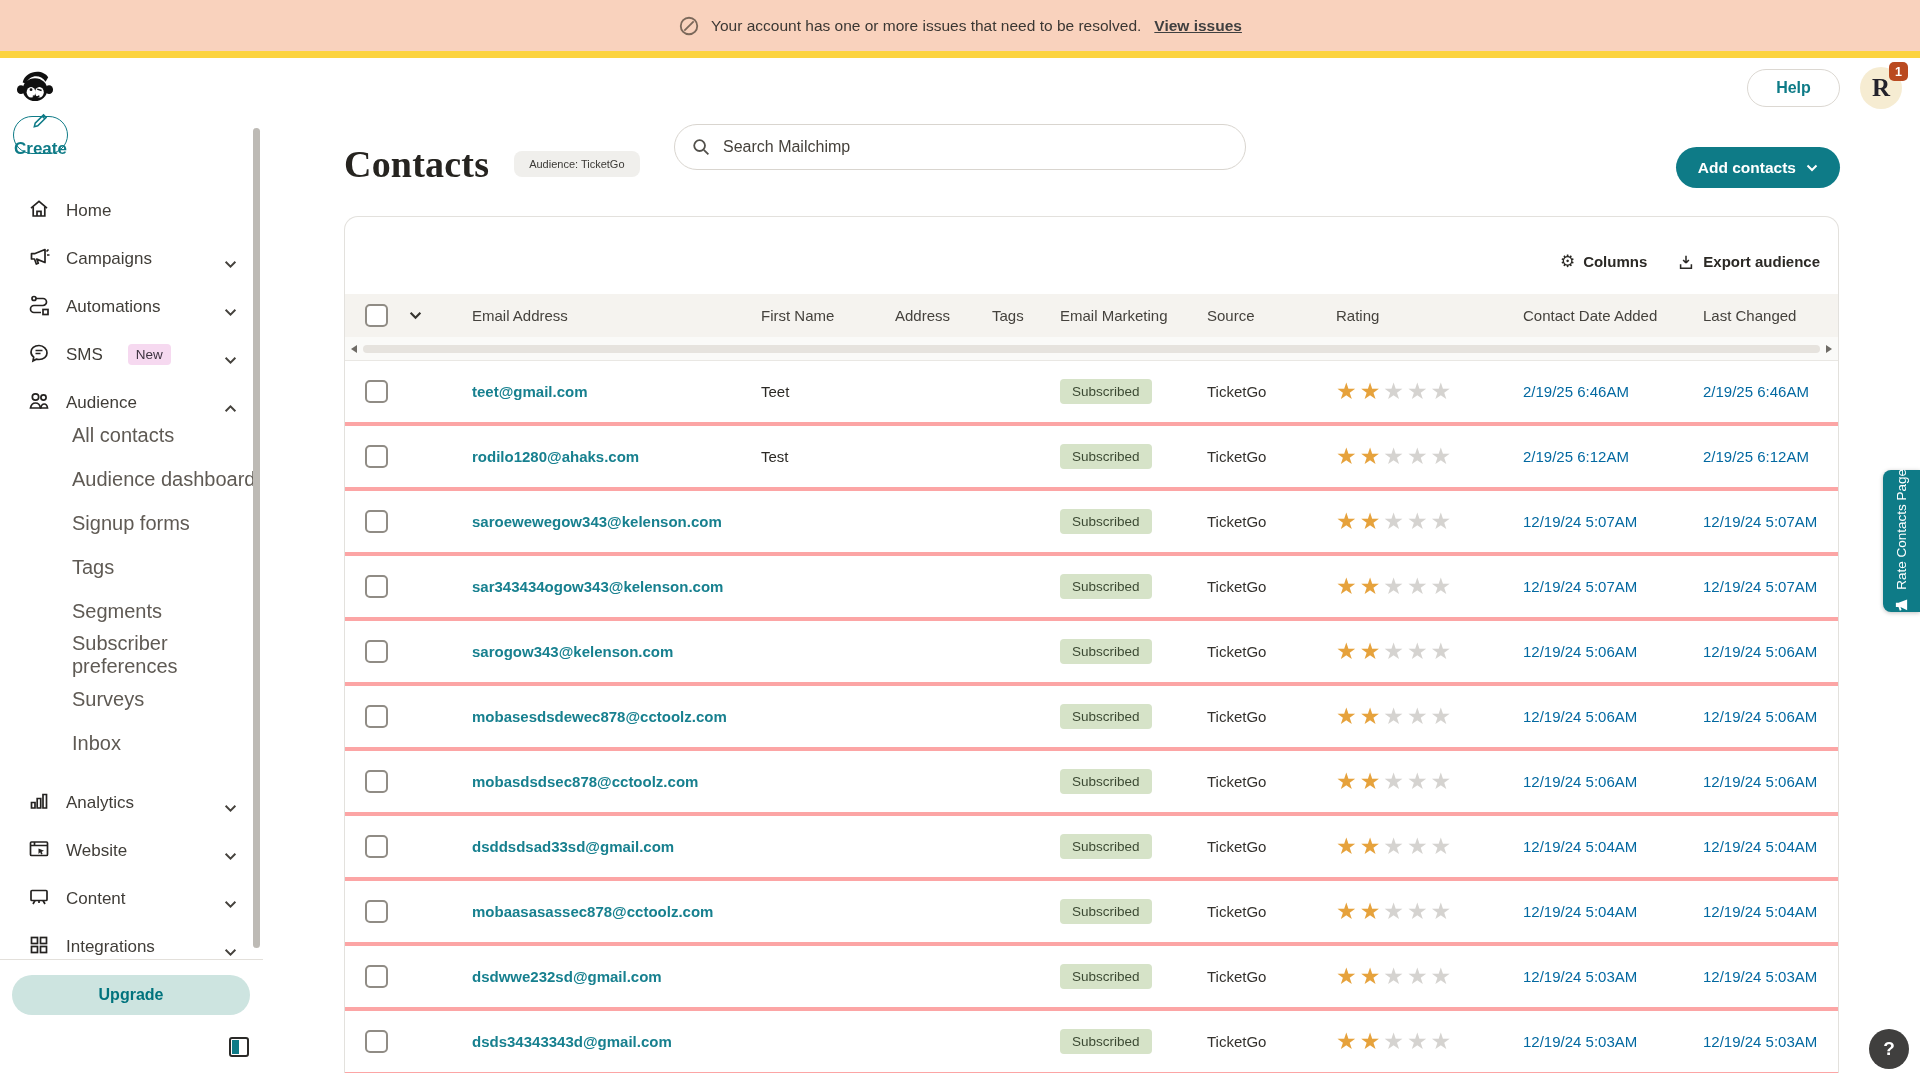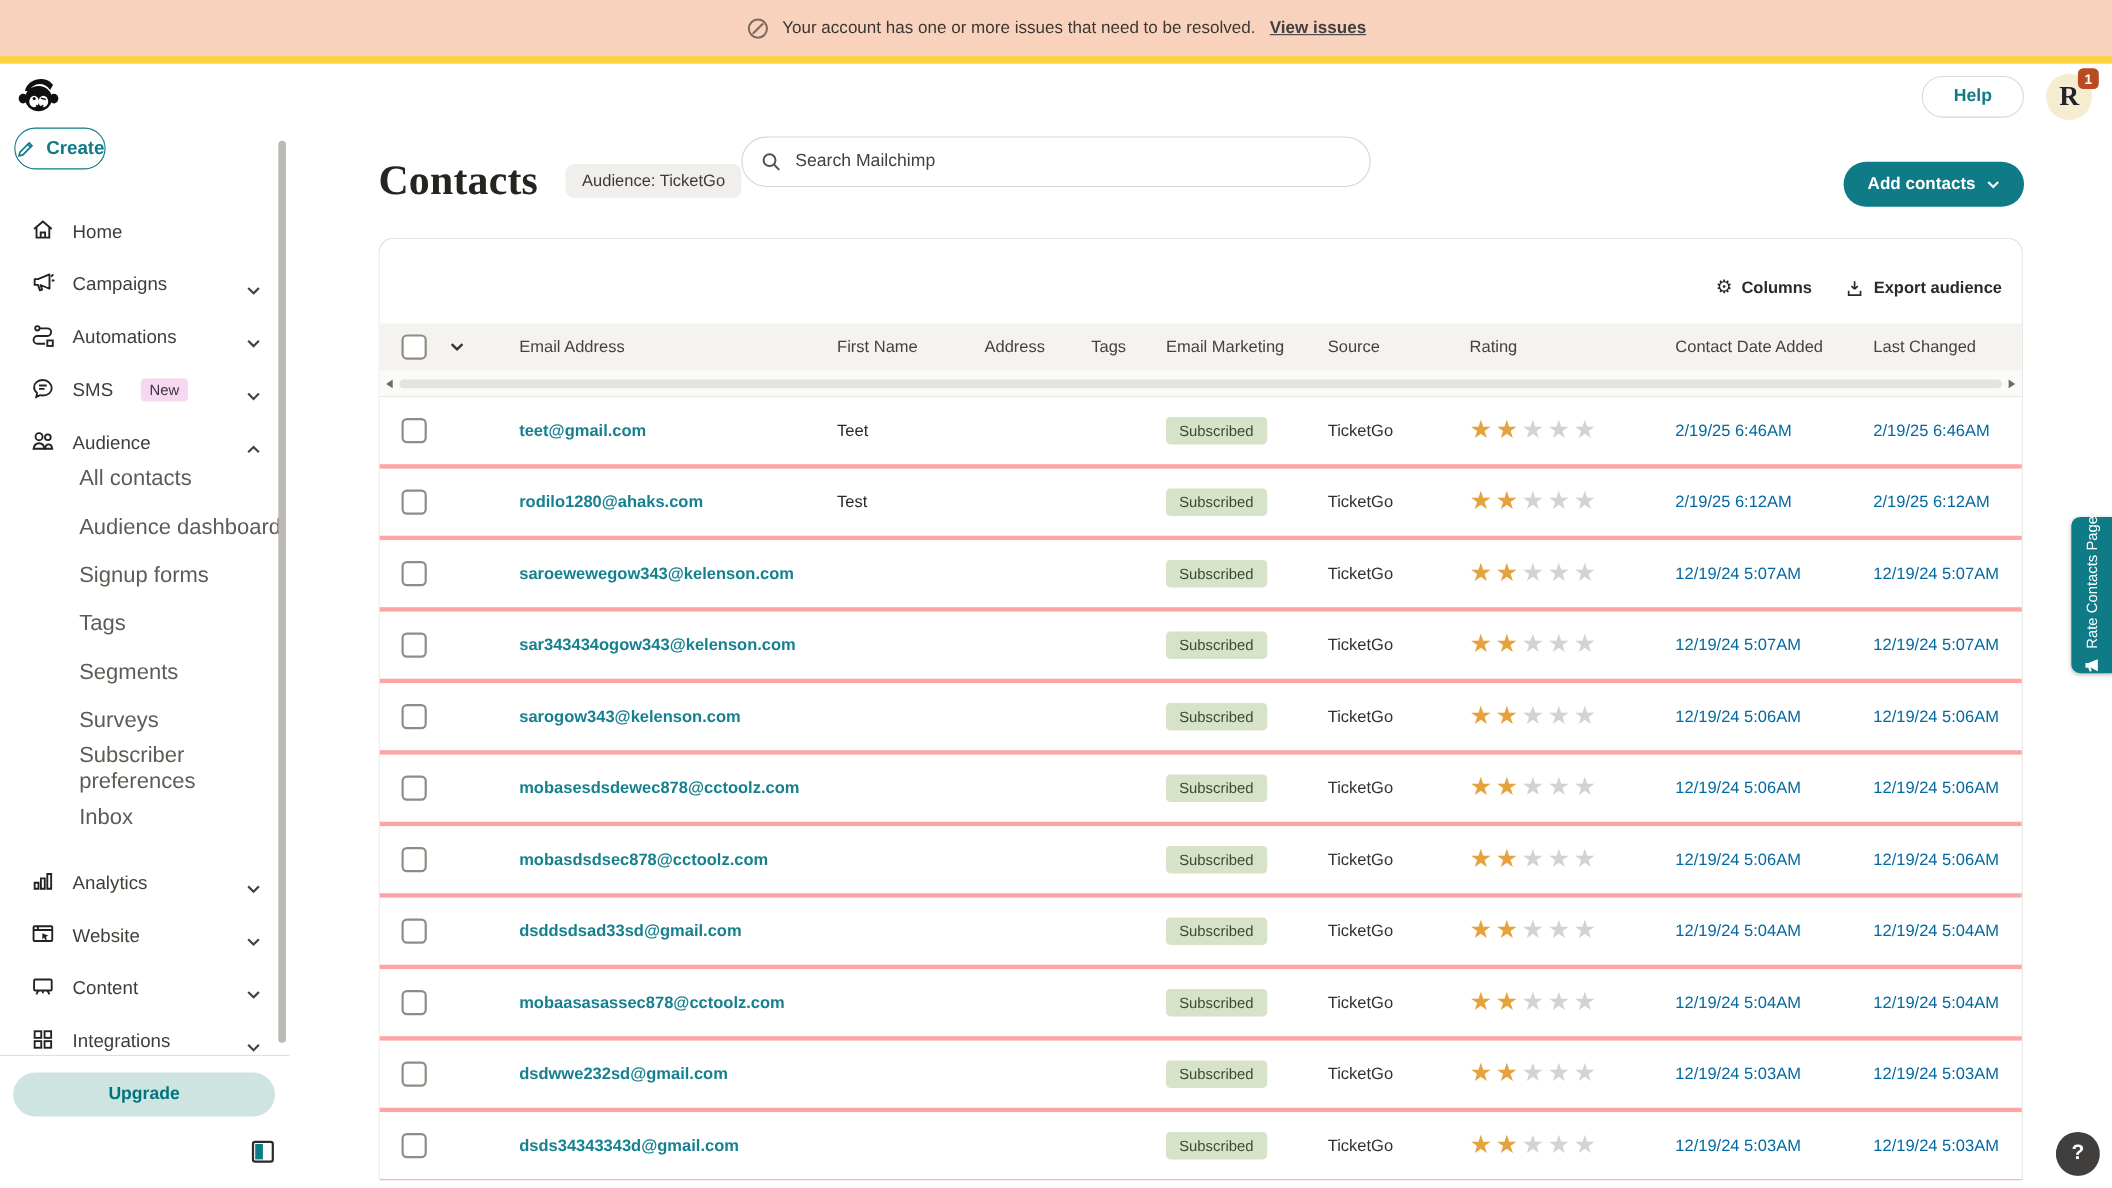--- a/index.html
+++ b/index.html
@@ -22,40 +22,40 @@
   .help-btn { width:93px; height:38px; border:1px solid #dcd8d2; border-radius:20px; background:#fff; color:#0e7b87; font-weight:bold; font-size:16px; cursor:pointer; font-family:"Liberation Sans",sans-serif;}
   .avatar-wrap { position:relative; }
   .avatar { width:42px; height:42px; border-radius:50%; background:#f6ecd2; display:flex; align-items:center; justify-content:center; font-family:"Liberation Serif", serif; font-weight:bold; font-size:25px; color:#23222b; cursor:pointer; }
   .notif-badge { position:absolute; top:-5px; right:-6px; min-width:19px; height:19px; background:#ba4a20; color:#fff; border-radius:5px; font-size:12.5px; font-weight:bold; display:flex; align-items:center; justify-content:center; padding:0 4px; }
 
   
   .layout { display:flex; height:966px; }
 
   
   .sidebar { width:263px; position:relative; background:#fff; flex:none; }
-  .create-btn { display:flex; align-items:center; justify-content:center; gap:9px; margin:2px 27px 0 13px; height:38px; border:1.5px solid #0e7b87; border-radius:20px; background:#fff; color:#0e7b87; font-size:17px; font-weight:bold; cursor:pointer; font-family:"Liberation Sans",sans-serif;}
+  .create-btn { display:flex; align-items:center; justify-content:center; gap:9px; margin:2px 27px 0 13px; height:38px; border:1.5px solid #0e7b87; border-radius:20px; background:#fff; color:#0e7b87; font-size:17px; font-weight:bold; cursor:pointer; font-family:"Liberation Sans",sans-serif;flex-direction:column;}
   .nav { margin-top:19px; }
   .nav-item { height:48px; display:flex; align-items:flex-end; padding:0 26px 0 27px; gap:15px; font-size:17px; color:#403d38; cursor:pointer; }
   .nav-item .ni { flex:none; color:#242220; display:flex; }
   .nav-item .lbl { white-space:nowrap; }
   .new-badge { background:#f6d9f0; color:#3d3340; font-size:13.5px; border-radius:4px; padding:3px 8px; margin-left:10px; }
   .chev { margin-left:auto; color:#45423d; display:flex; }
   .chev.rot svg { transform:rotate(180deg); }
   .sub-item { height:44px; display:flex; align-items:center; padding-left:72px; font-size:20px; color:#5f5a54; cursor:pointer; }
   .sb-scroll-thumb { position:absolute; right:3px; top:14px; width:7px; height:820px; background:#bdbab5; border-radius:4px; cursor:pointer; }
   .upgrade-area { position:absolute; bottom:0; left:0; right:0; height:121px; border-top:1px solid #e3e0db; background:#fff; }
   .upgrade-btn { position:absolute; left:12px; right:13px; top:15px; height:40px; border:none; border-radius:20px; background:#cde4e0; color:#00737d; font-size:16px; font-weight:bold; cursor:pointer; font-family:"Liberation Sans",sans-serif;}
   .collapse-ic { position:absolute; right:14px; bottom:23px; width:20px; height:20px; border:2px solid #2b2a28; border-radius:3px; background:#fff; cursor:pointer; }
   .collapse-ic::before { content:""; position:absolute; left:1px; top:1px; bottom:1px; width:7px; background:#0e7b87; }
 
   
   .main { flex:1; position:relative; }
   .page-head { padding:28px 0 0 81px; display:flex; align-items:center; }
   .page-title { font-family:"Liberation Serif", serif; font-size:38px; font-weight:bold; color:#262420; letter-spacing:.2px; }
-  .aud-badge { margin-left:25px; background:#f0efec; border-radius:8px; padding:7px 15px; font-size:15px; color:#3c3a36; }
+  .aud-badge { margin-left:25px; background:#f0efec; border-radius:8px; padding:7px 15px; font-size:11px; color:#3c3a36; }
   .add-contacts { position:absolute; right:80px; top:33px; height:41px; padding:0 22px; background:#0e7b87; color:#fff; border:none; border-radius:21px; font-size:15.5px; font-weight:bold; display:flex; align-items:center; gap:10px; cursor:pointer; font-family:"Liberation Sans",sans-serif;}
   .add-contacts .chev { color:#fff; margin-left:0; }
 
   .card { margin:30px 0 0 81px; width:1495px; height:857px; border:1px solid #e3e1dd; border-bottom:none; border-radius:14px 14px 0 0; background:#fff; overflow:hidden; }
   .card-toolbar { height:77px; display:flex; align-items:center; justify-content:flex-end; gap:30px; padding:12px 18px 0 0; }
   .tool-link { display:flex; align-items:center; gap:8px; font-size:15px; font-weight:bold; color:#2b2925; cursor:pointer; }
   .gear-glyph { font-family:"DejaVu Sans", sans-serif; font-size:17px; line-height:1; color:#2b2925; }
 
   .grid { display:grid; grid-template-columns:64px 42px 310px 134px 97px 68px 147px 129px 187px 180px 1fr; align-items:center; }
   .thead { height:43px; background:#f5f3ef; font-size:15px; color:#45423d; }
@@ -230,24 +230,24 @@
           <div class="sub-item">
             <span class="lbl">Signup forms</span>
           </div>
           <div class="sub-item">
             <span class="lbl">Tags</span>
           </div>
           <div class="sub-item">
             <span class="lbl">Segments</span>
           </div>
           <div class="sub-item">
+            <span class="lbl">Subscriber preferences</span>
+          </div>
+          <div class="sub-item">
             <span class="lbl">Surveys</span>
-          </div>
-          <div class="sub-item">
-            <span class="lbl">Subscriber preferences</span>
           </div>
           <div class="sub-item">
             <span class="lbl">Inbox</span>
           </div>
         </div>
       <div id="nav-bottom">
           <div class="nav-item">
     <span class="ni">
               <svg width="24" height="24" viewBox="0 0 24 24" fill="none" stroke="currentColor" stroke-width="1.7">
                 <path d="M4.5 19v-5.5H8V19zM10.2 19V9.5h3.5V19zM16 19V5.5h3.5V19z"></path>

